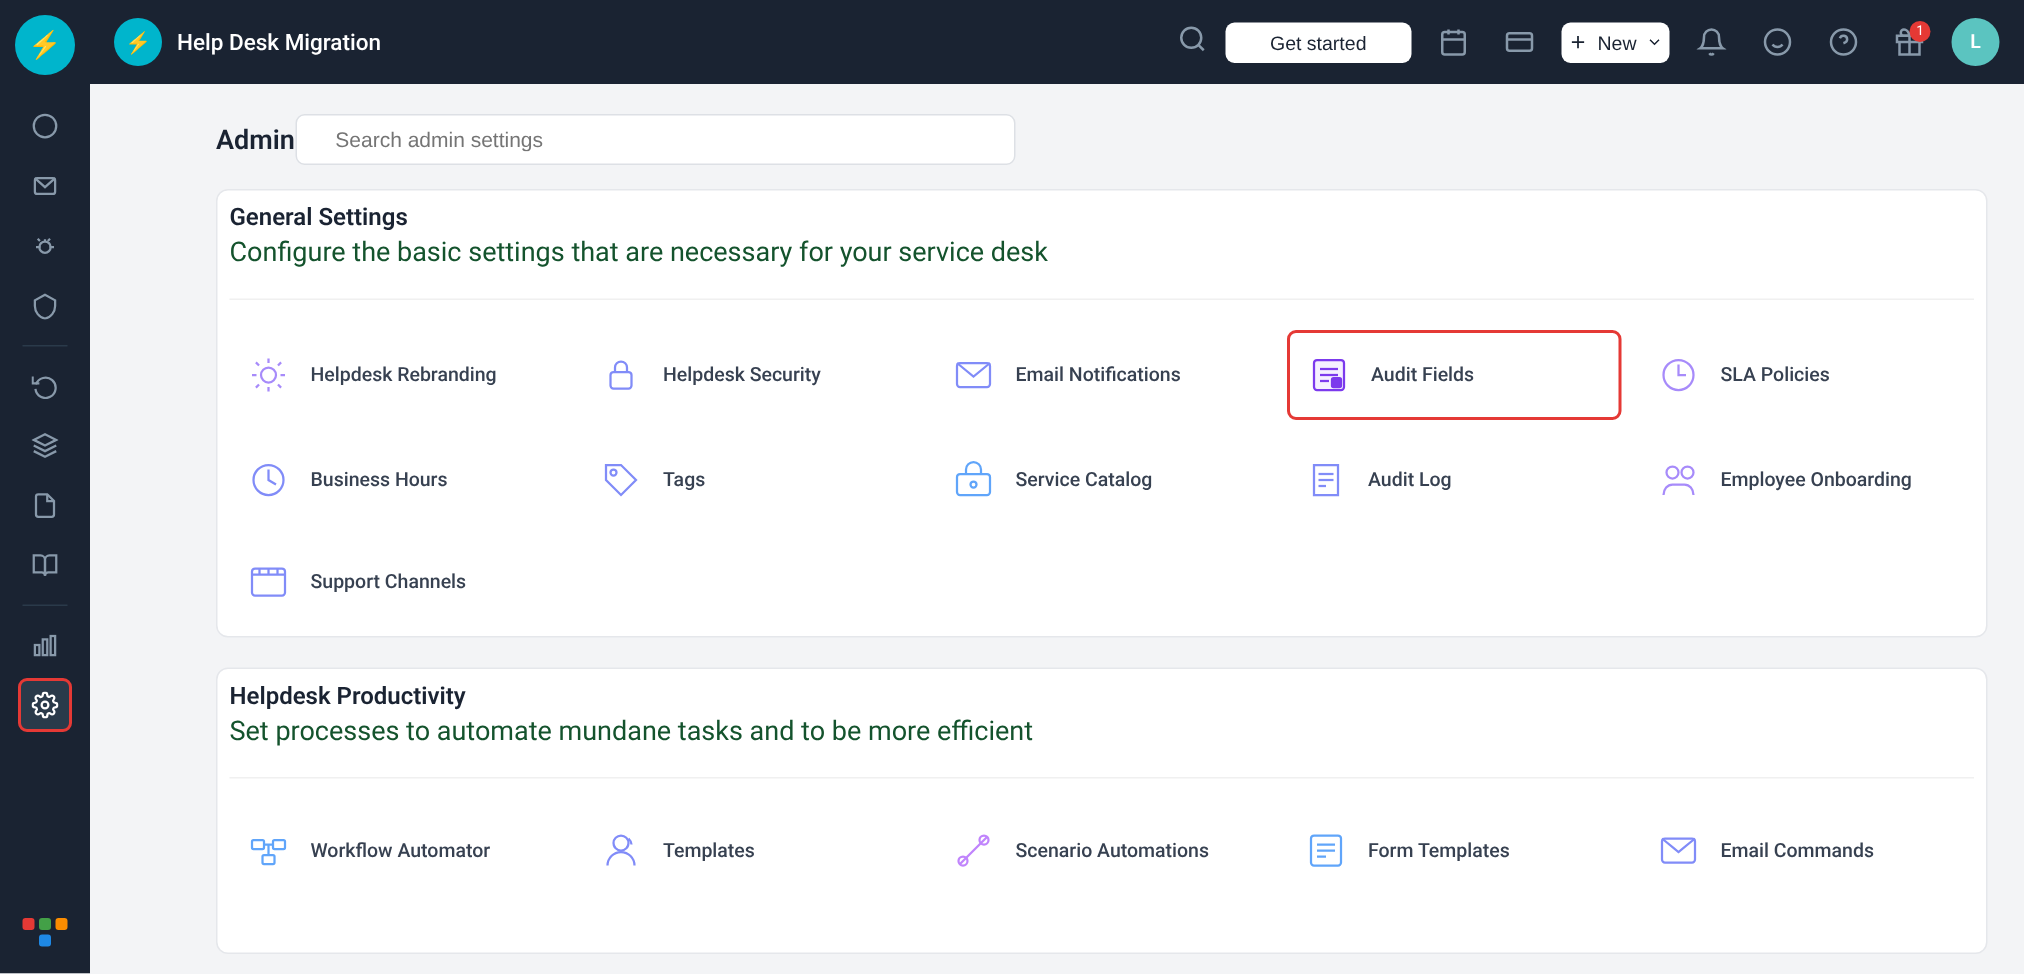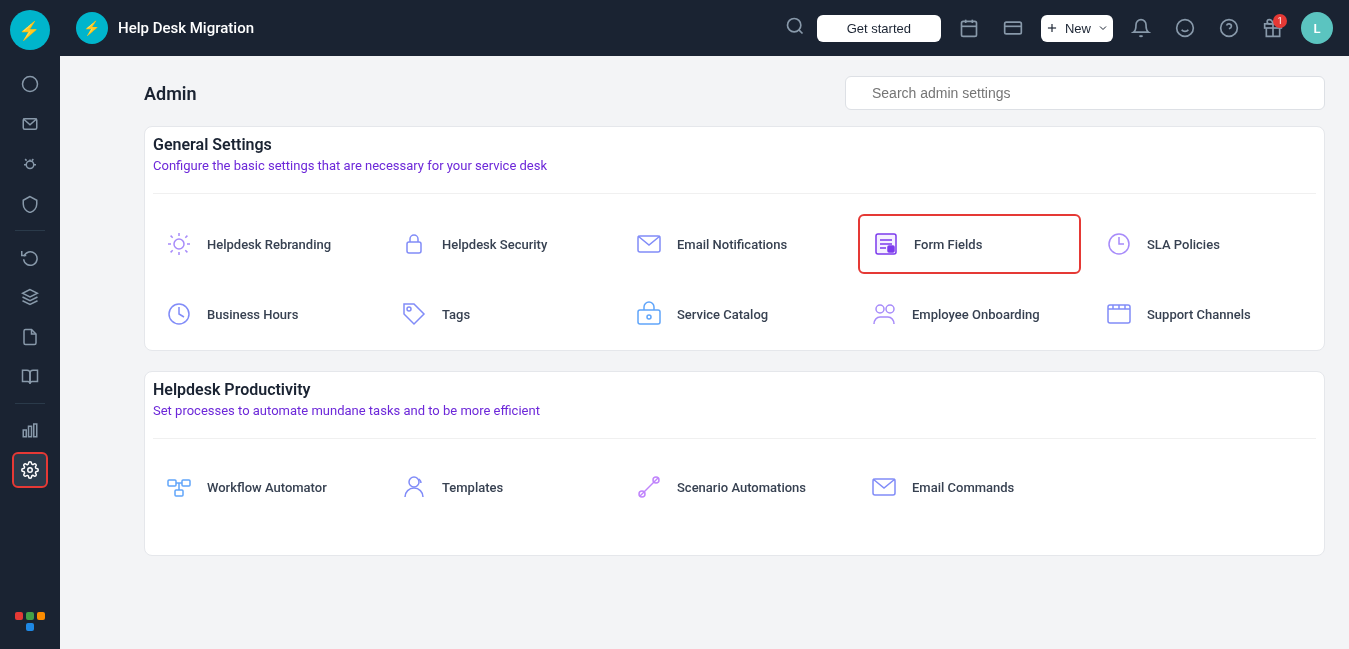--- a/index.html
+++ b/index.html
@@ -84,21 +84,21 @@
     
     .main {
       margin-top: 56px;
       margin-left: 60px;
       flex: 1;
       overflow-y: auto;
       padding: 20px 24px;
     }
 
     .page-header {
-      display: flex; align-items: center; justify-content: space-between;
+      display: flex; align-items: center; 
       margin-bottom: 16px;
     }
     .page-title { font-size: 18px; font-weight: 600; color: #1a2332; }
     .search-admin {
       width: 480px;
       padding: 8px 26px;
       border: 1px solid #dde0e5;
       border-radius: 6px;
       font-size: 14px;
       color: #999;
@@ -106,21 +106,21 @@
     }
 
     .section-card {
       background: white;
       border-radius: 8px;
       border: 1px solid #e5e7eb;
       padding: 8px;
       margin-bottom: 20px;
     }
     .section-title { font-size: 16px; font-weight: 600; color: #1a2332; margin-bottom: 4px; }
-    .section-desc { font-size: 13px; color: #6d28d9; margin-bottom: 20px; }
+    .section-desc { font-size: 18px; color: #14532d; margin-bottom: 20px; }
     .section-divider { border: none; border-top: 1px solid #f0f0f0; margin-bottom: 20px; }
 
     .settings-grid {
       display: grid;
       grid-template-columns: repeat(5, 1fr);
       gap: 12px;
     }
     .settings-item {
       display: flex; align-items: center; gap: 10px;
       padding: 10px 8px;
@@ -340,21 +340,21 @@
       <div class="settings-item active-highlight">
         <div class="icon-wrap">
           <svg viewBox="0 0 28 28" fill="none" stroke="#7c3aed" stroke-width="1.5">
               <rect x="4" y="4" width="20" height="20" rx="2" fill="#f5f0ff"></rect>
               <line x1="8" y1="10" x2="20" y2="10"></line>
               <line x1="8" y1="14" x2="20" y2="14"></line>
               <line x1="8" y1="18" x2="14" y2="18"></line>
               <rect x="16" y="16" width="6" height="6" rx="1" fill="#7c3aed"></rect>
             </svg>
         </div>
-        <span class="settings-item-label">Form Fields</span>
+        <span class="settings-item-label">Audit Fields</span>
       </div>
 
       <div class="settings-item">
         <div class="icon-wrap">
           <svg viewBox="0 0 28 28" fill="none" stroke="#a78bfa" stroke-width="1.5">
               <circle cx="14" cy="14" r="10"></circle>
               <polyline points="14,7 14,14 19,14"></polyline>
             </svg>
         </div>
         <span class="settings-item-label">SLA Policies</span>
@@ -384,20 +384,31 @@
         <div class="icon-wrap">
           <svg viewBox="0 0 28 28" fill="none" stroke="#60a5fa" stroke-width="1.5">
               <rect x="3" y="10" width="22" height="14" rx="2"></rect>
               <path d="M9 10V7a5 5 0 0 1 10 0v3"></path>
               <circle cx="14" cy="17" r="2"></circle>
             </svg>
         </div>
         <span class="settings-item-label">Service Catalog</span>
       </div>
 
+      <div class="settings-item">
+        <div class="icon-wrap">
+          <svg viewBox="0 0 28 28" fill="none" stroke="#818cf8" stroke-width="1.5">
+              <path d="M6 4h16v20H6z"></path>
+              <line x1="9" y1="10" x2="19" y2="10"></line>
+              <line x1="9" y1="14" x2="19" y2="14"></line>
+              <line x1="9" y1="18" x2="14" y2="18"></line>
+            </svg>
+        </div>
+        <span class="settings-item-label">Audit Log</span>
+      </div>
 
       <div class="settings-item">
         <div class="icon-wrap">
           <svg viewBox="0 0 28 28" fill="none" stroke="#a78bfa" stroke-width="1.5">
               <circle cx="10" cy="9" r="4"></circle>
               <circle cx="20" cy="9" r="4"></circle>
               <path d="M4 24c0-4 2.7-7 6-7h8c3.3 0 6 3 6 7"></path>
             </svg>
         </div>
         <span class="settings-item-label">Employee Onboarding</span>
@@ -453,20 +464,31 @@
         <div class="icon-wrap">
           <svg viewBox="0 0 28 28" fill="none" stroke="#c084fc" stroke-width="1.5">
               <line x1="5" y1="23" x2="23" y2="5"></line>
               <circle cx="7" cy="21" r="3"></circle>
               <circle cx="21" cy="7" r="3"></circle>
             </svg>
         </div>
         <span class="settings-item-label">Scenario Automations</span>
       </div>
 
+      <div class="settings-item">
+        <div class="icon-wrap">
+          <svg viewBox="0 0 28 28" fill="none" stroke="#60a5fa" stroke-width="1.5">
+              <rect x="4" y="4" width="20" height="20" rx="2"></rect>
+              <line x1="8" y1="10" x2="20" y2="10"></line>
+              <line x1="8" y1="14" x2="20" y2="14"></line>
+              <line x1="8" y1="18" x2="14" y2="18"></line>
+            </svg>
+        </div>
+        <span class="settings-item-label">Form Templates</span>
+      </div>
 
       <div class="settings-item">
         <div class="icon-wrap">
           <svg viewBox="0 0 28 28" fill="none" stroke="#818cf8" stroke-width="1.5">
               <rect x="3" y="6" width="22" height="16" rx="2"></rect>
               <polyline points="3,6 14,15 25,6"></polyline>
             </svg>
         </div>
         <span class="settings-item-label">Email Commands</span>
       </div>

